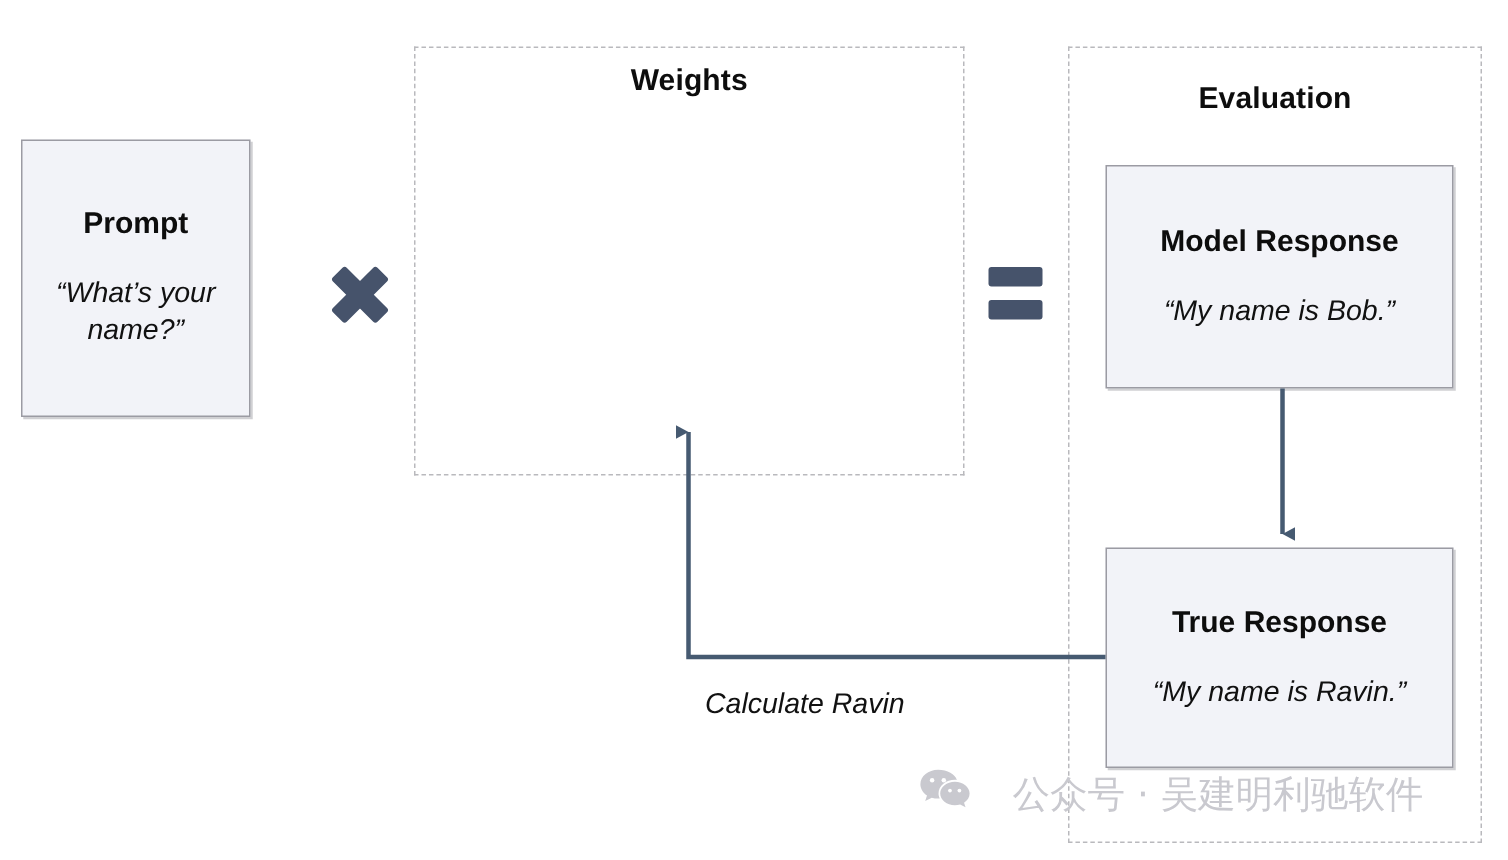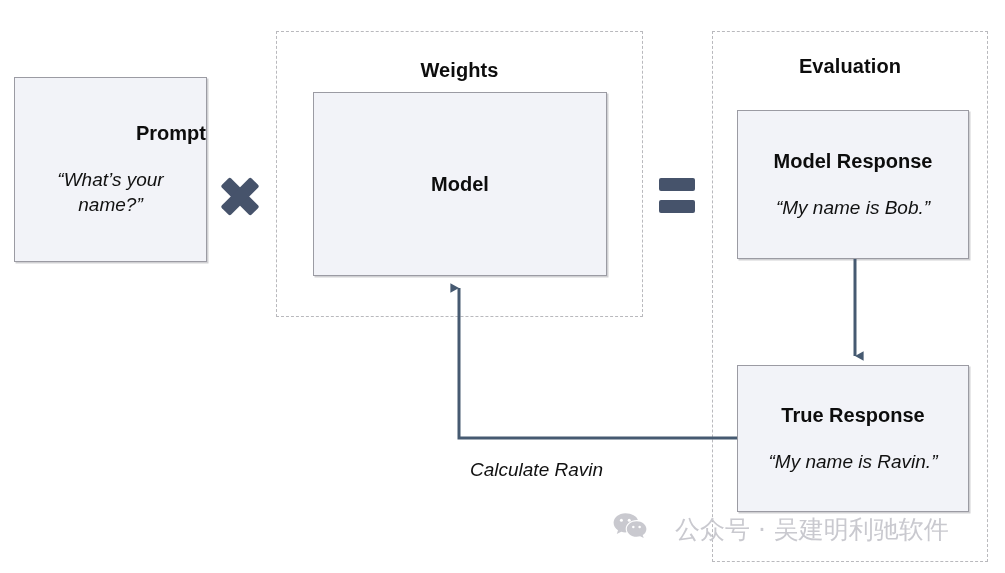--- a/index.html
+++ b/index.html
@@ -122,37 +122,34 @@
     white-space: nowrap;
     user-select: none;
   }
   .wm-icon { flex: 0 0 auto; }
 </style>
 </head>
 <body>
 
 <div id="canvas">
 
-  <div class="node" style="left:14px; top:77px; width:193px; height:185px;align-items:flex-end;">
+  <div class="node" style="left:14px; top:93px; width:153px; height:185px;">
     <div class="node-title">Prompt</div>
     <div class="node-quote">“What’s your name?”</div>
   </div>
 
   <div class="op-times" style="left:219px; top:176px; width:42px; height:42px;">
     <span class="a"></span>
     <span class="b"></span>
   </div>
 
   <div class="group" style="left:276px; top:31px; width:367px; height:286px;">
-    <div class="group-title" style="top:11px;margin-top:16px;">Weights</div>
+    <div class="group-title" style="top:11px;">Weights</div>
   </div>
 
-  <div class="node" style="left:313px; top:92px; width:294px; height:184px;">
-    <div class="node-title">Model</div>
-  </div>
 
   <div class="op-equals" style="left:659px; top:178px; width:36px; height:35px;">
     <span class="a"></span>
     <span class="b"></span>
   </div>
 
   <div class="group" style="left:712px; top:31px; width:276px; height:531px;">
     <div class="group-title" style="top:23px;text-align:center;">Evaluation</div>
   </div>
 

